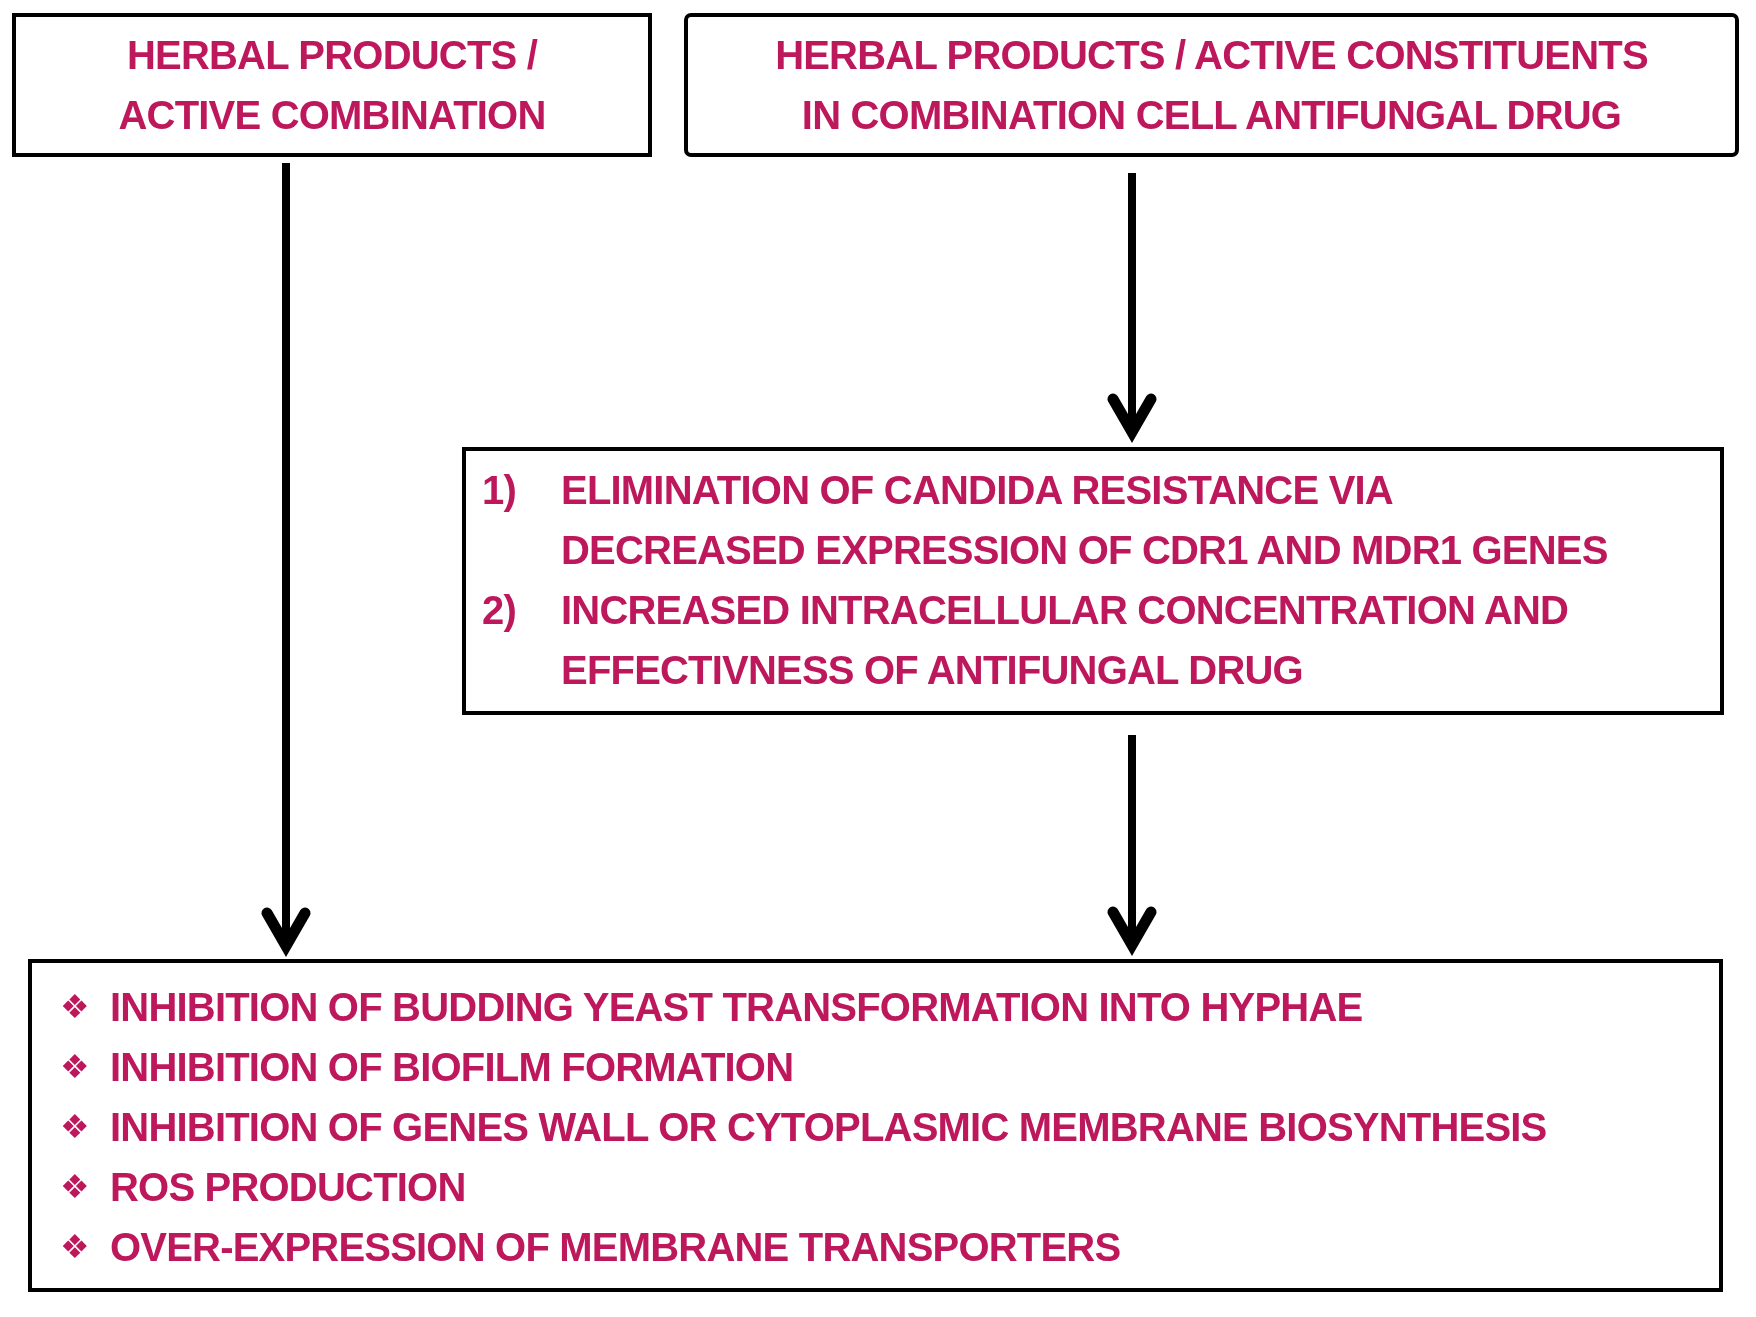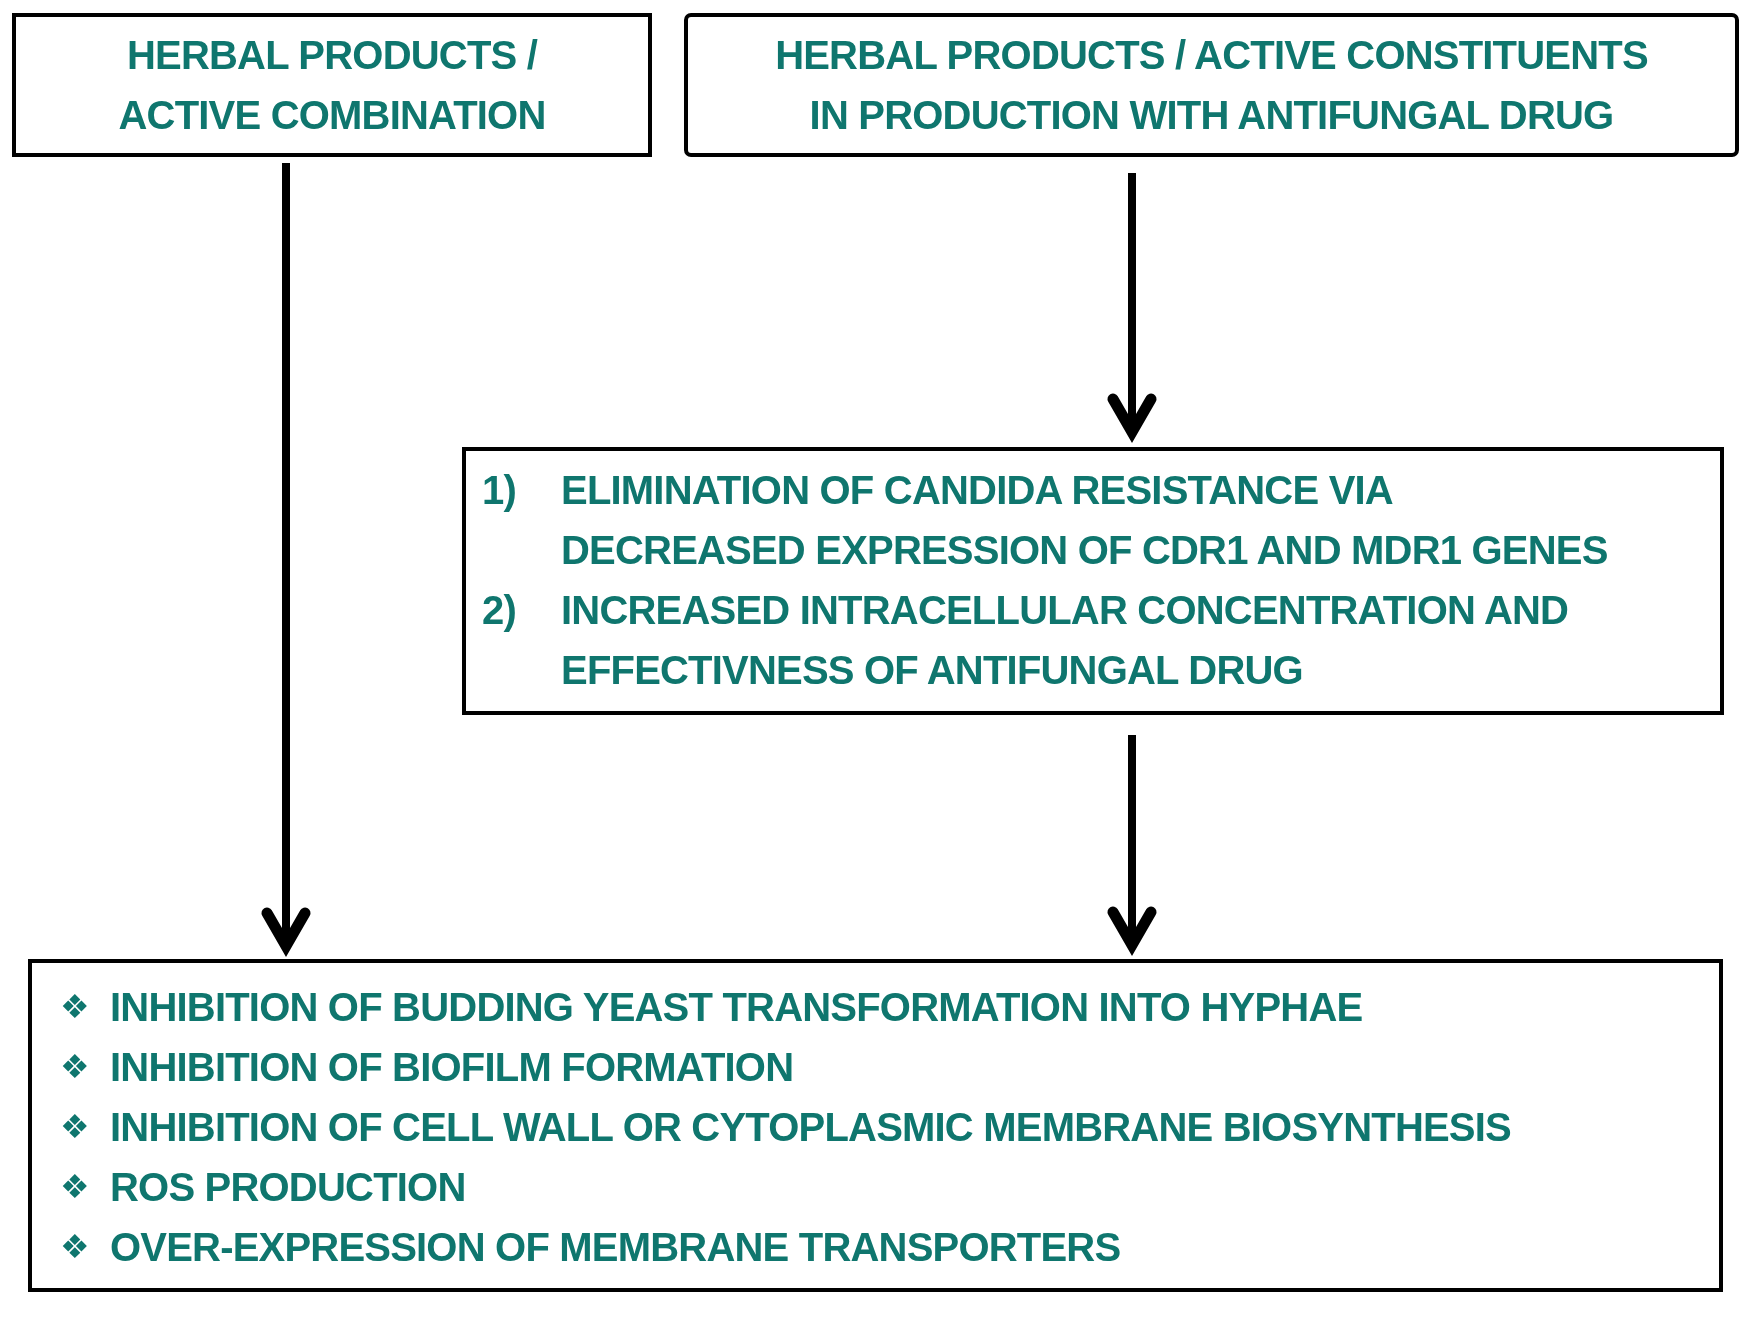--- a/index.html
+++ b/index.html
@@ -1,21 +1,21 @@
 <!DOCTYPE html>
 <html><head>
 <meta charset="utf-8">
 <style>
   html,body{margin:0;padding:0;background:#ffffff;}
   .canvas{
     position:relative;
     width:1756px;height:1317px;
     background:#ffffff;
     font-family:"Liberation Sans", sans-serif;
-    color:#0f766e;
+    color:#be185d;
     overflow:hidden;
   }
   .box{
     position:absolute;
     border:4px solid #000000;
     background:#ffffff;
     box-sizing:border-box;
     font-weight:700;
     font-size:40px;
     letter-spacing:-0.8px;
@@ -49,21 +49,21 @@
 
 <div class="canvas">
 
   <div class="box centered" id="box-top-left">
     <div>HERBAL PRODUCTS /</div>
     <div>ACTIVE COMBINATION</div>
   </div>
 
   <div class="box centered" id="box-top-right">
     <div>HERBAL PRODUCTS / ACTIVE CONSTITUENTS</div>
-    <div>IN PRODUCTION WITH ANTIFUNGAL DRUG</div>
+    <div>IN COMBINATION CELL ANTIFUNGAL DRUG</div>
   </div>
 
   <div class="box" id="box-middle">
     <div class="m-row">
       <span class="m-num">1)</span>
       <span class="m-text"><span>ELIMINATION OF </span><span class="it">CANDIDA</span><span> RESISTANCE VIA</span></span>
     </div>
     <div class="m-row">
       <span class="m-num"></span>
       <span class="m-text"><span>DECREASED EXPRESSION OF </span><span class="it">CDR1</span><span> AND </span><span class="it">MDR1</span><span> GENES</span></span>
@@ -82,21 +82,21 @@
     <div class="b-row">
       <span class="bullet">❖</span>
       <span class="b-text">INHIBITION OF BUDDING YEAST TRANSFORMATION INTO HYPHAE</span>
     </div>
     <div class="b-row">
       <span class="bullet">❖</span>
       <span class="b-text">INHIBITION OF BIOFILM FORMATION</span>
     </div>
     <div class="b-row">
       <span class="bullet">❖</span>
-      <span class="b-text">INHIBITION OF CELL WALL OR CYTOPLASMIC MEMBRANE BIOSYNTHESIS</span>
+      <span class="b-text">INHIBITION OF GENES WALL OR CYTOPLASMIC MEMBRANE BIOSYNTHESIS</span>
     </div>
     <div class="b-row">
       <span class="bullet">❖</span>
       <span class="b-text">ROS PRODUCTION</span>
     </div>
     <div class="b-row">
       <span class="bullet">❖</span>
       <span class="b-text">OVER-EXPRESSION OF MEMBRANE TRANSPORTERS</span>
     </div>
   </div>

